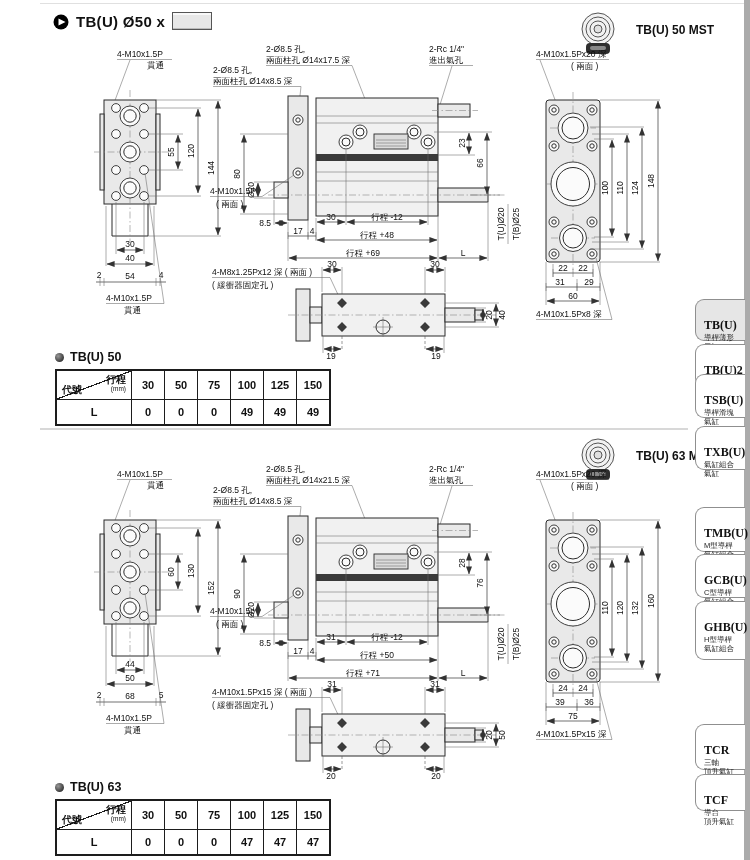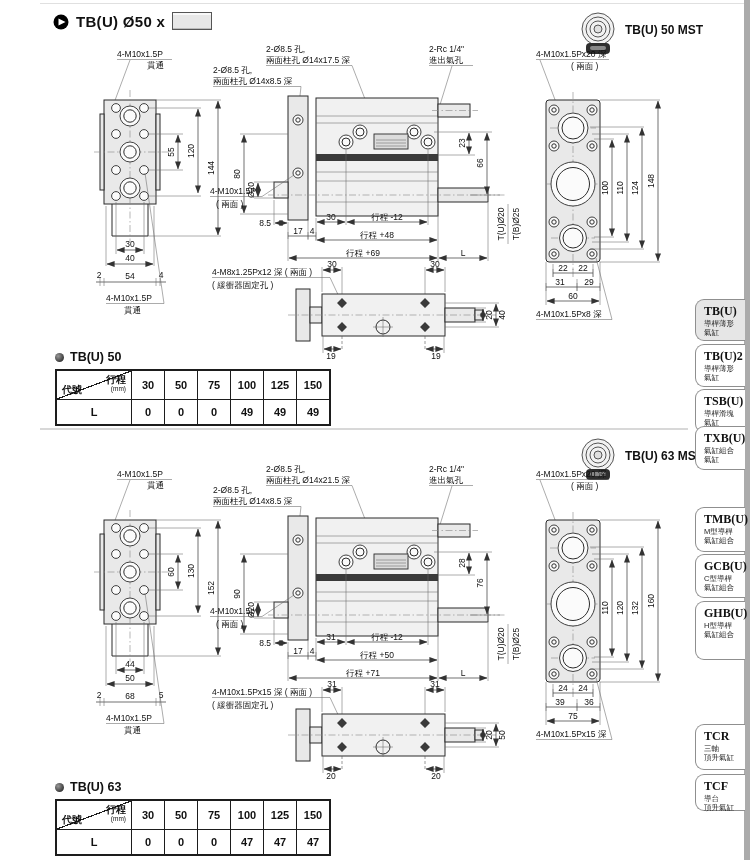--- a/index.html
+++ b/index.html
@@ -7,21 +7,21 @@
         font-family:"Liberation Sans",sans-serif;color:#111}
   .topline{position:absolute;left:40px;top:3px;width:705px;height:1px;background:#e0e0e0}
   .hr2{position:absolute;left:40px;top:428px;width:648px;height:2px;background:#d8d8d8}
   .rail{position:absolute;right:0;top:0;width:6px;height:860px;background:#ababab}
 
   .shead{position:absolute;left:53px;display:flex;align-items:flex-end;gap:7px}
   .shead .t{font-weight:bold;font-size:15px;letter-spacing:.3px}
   .sbox{width:38px;height:16px;background:#e7e7e7;border:1px solid #555;
         box-shadow:inset 0 2px 0 rgba(255,255,255,.7),inset 0 -1px 0 #bbb}
 
-  .mst{position:absolute;display:flex;align-items:flex-start;gap:5px}
+  .mst{position:absolute;display:flex;align-items:flex-start;gap:16px}
   .mst .lb{font-weight:bold;font-size:12px;margin-top:13px;white-space:nowrap}
 
   .draw{position:absolute;left:0}
   svg text{font-family:"Liberation Sans",sans-serif;font-size:8.5px;fill:#101010}
   .tm{text-anchor:middle}.te{text-anchor:end}
   .s1{stroke:#2b2b2b;stroke-width:1;fill:none}
   .sthin{stroke:#666;stroke-width:.55;fill:none}
   .sdim{stroke:#333;stroke-width:.7;fill:none}
   .sdash{stroke:#555;stroke-width:.6;stroke-dasharray:3 2;fill:none}
   .scl{stroke:#888;stroke-width:.6;fill:none;stroke-dasharray:7 2.5 1.5 2.5}
@@ -42,21 +42,21 @@
   .tbl>div:nth-child(1),.tbl>div:nth-child(8){border-left:none}
   .tbl>div:nth-child(-n+7){border-top:none}
   .tbl>div:nth-child(n+8){border-top:1.6px solid #1d1d1d}
   .corner{position:relative;background-image:linear-gradient(to bottom right,
        transparent calc(50% - .6px),#1d1d1d calc(50% - .6px),#1d1d1d calc(50% + .6px),transparent calc(50% + .6px))}
   .corner .ca{position:absolute;top:2px;right:5px;font-size:10px}
   .corner .cu{position:absolute;top:14px;right:5px;font-size:6.5px;font-weight:normal}
   .corner .cb{position:absolute;bottom:2px;left:5px;font-size:10px}
 
   .tab{position:absolute;right:5px;width:50px;border:1px solid #8f8f8f;border-right:none;
-       border-radius:9px 0 0 9px;background:#fff;padding:4px 2px 2px 8px;box-sizing:border-box}
+       border-radius:9px 0 0 9px;background:#fff;padding:18px 2px 2px 8px;box-sizing:border-box}
   .tab.active{background:#e6e6e6}
   .tab .nm{font-family:"Liberation Serif",serif;font-weight:bold;font-size:12px;white-space:nowrap}
   .tab .ds{font-size:7.5px;line-height:1.25;color:#222}
 </style>
 </head>
 <body>
 
 <div class="page">
   <div class="topline"></div>
   <div class="hr2"></div>
@@ -557,21 +557,21 @@
   </div>
 
   <div class="tab active" style="top:299px;height:42px">
     <div class="nm">TB(U)</div>
     <div class="ds"><span>導桿薄形</span><br><span>氣缸</span></div>
   </div>
   <div class="tab" style="top:344px;height:43px">
     <div class="nm">TB(U)2</div>
     <div class="ds"><span>導桿薄形</span><br><span>氣缸</span></div>
   </div>
-  <div class="tab" style="top:389px;height:44px">
+  <div class="tab" style="top:374px;height:44px">
     <div class="nm">TSB(U)</div>
     <div class="ds"><span>導桿滑塊</span><br><span>氣缸</span></div>
   </div>
   <div class="tab" style="top:426px;height:44px">
     <div class="nm">TXB(U)</div>
     <div class="ds"><span>氣缸組合</span><br><span>氣缸</span></div>
   </div>
   <div class="tab" style="top:507px;height:45px">
     <div class="nm">TMB(U)</div>
     <div class="ds"><span>M型導桿</span><br><span>氣缸組合</span></div>

